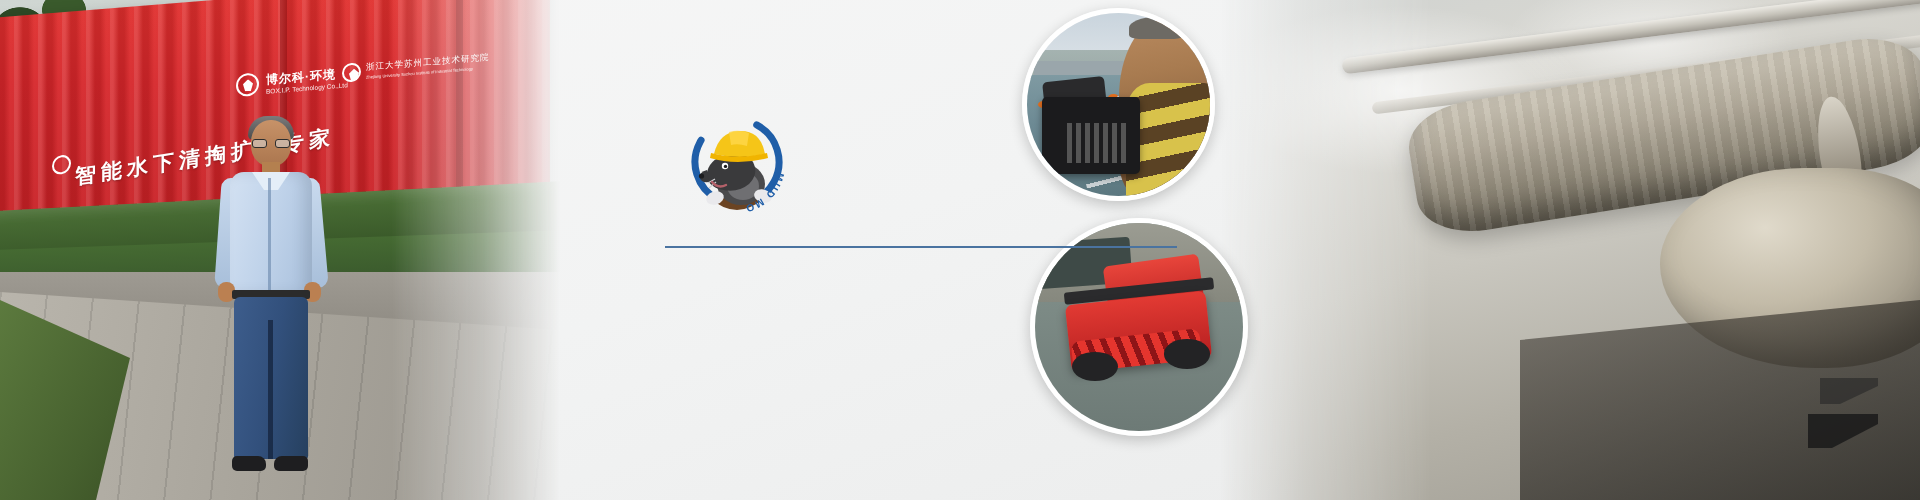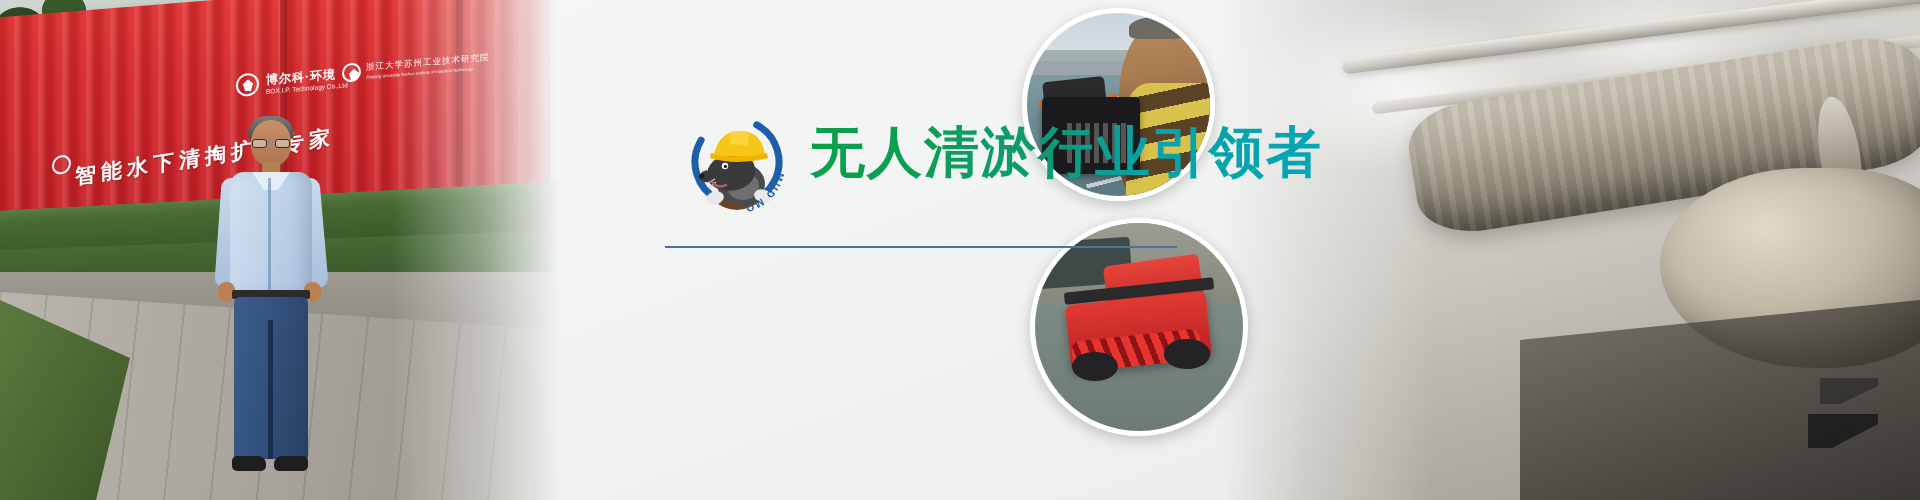--- a/index.html
+++ b/index.html
@@ -316,18 +316,17 @@
         <ellipse cx="30" cy="88" rx="9" ry="6.5" fill="#e9e9ec" transform="rotate(-18 30 88)"></ellipse>
         <ellipse cx="78" cy="86" rx="9" ry="6.5" fill="#e9e9ec" transform="rotate(16 78 86)"></ellipse>
 
         <text font-family="'Liberation Sans',sans-serif" font-size="10" font-weight="bold" fill="#1f5ea8" letter-spacing="1.4">
           <textPath href="#arcpath" startOffset="4">MUD MOLE</textPath>
         </text>
       </svg>
 
     </div>
 
-    <div class="headline">无人清淤行业引领者</div>
 
     <div class="divider"></div>
   </div>
 
 </div>
 
 </body></html>

